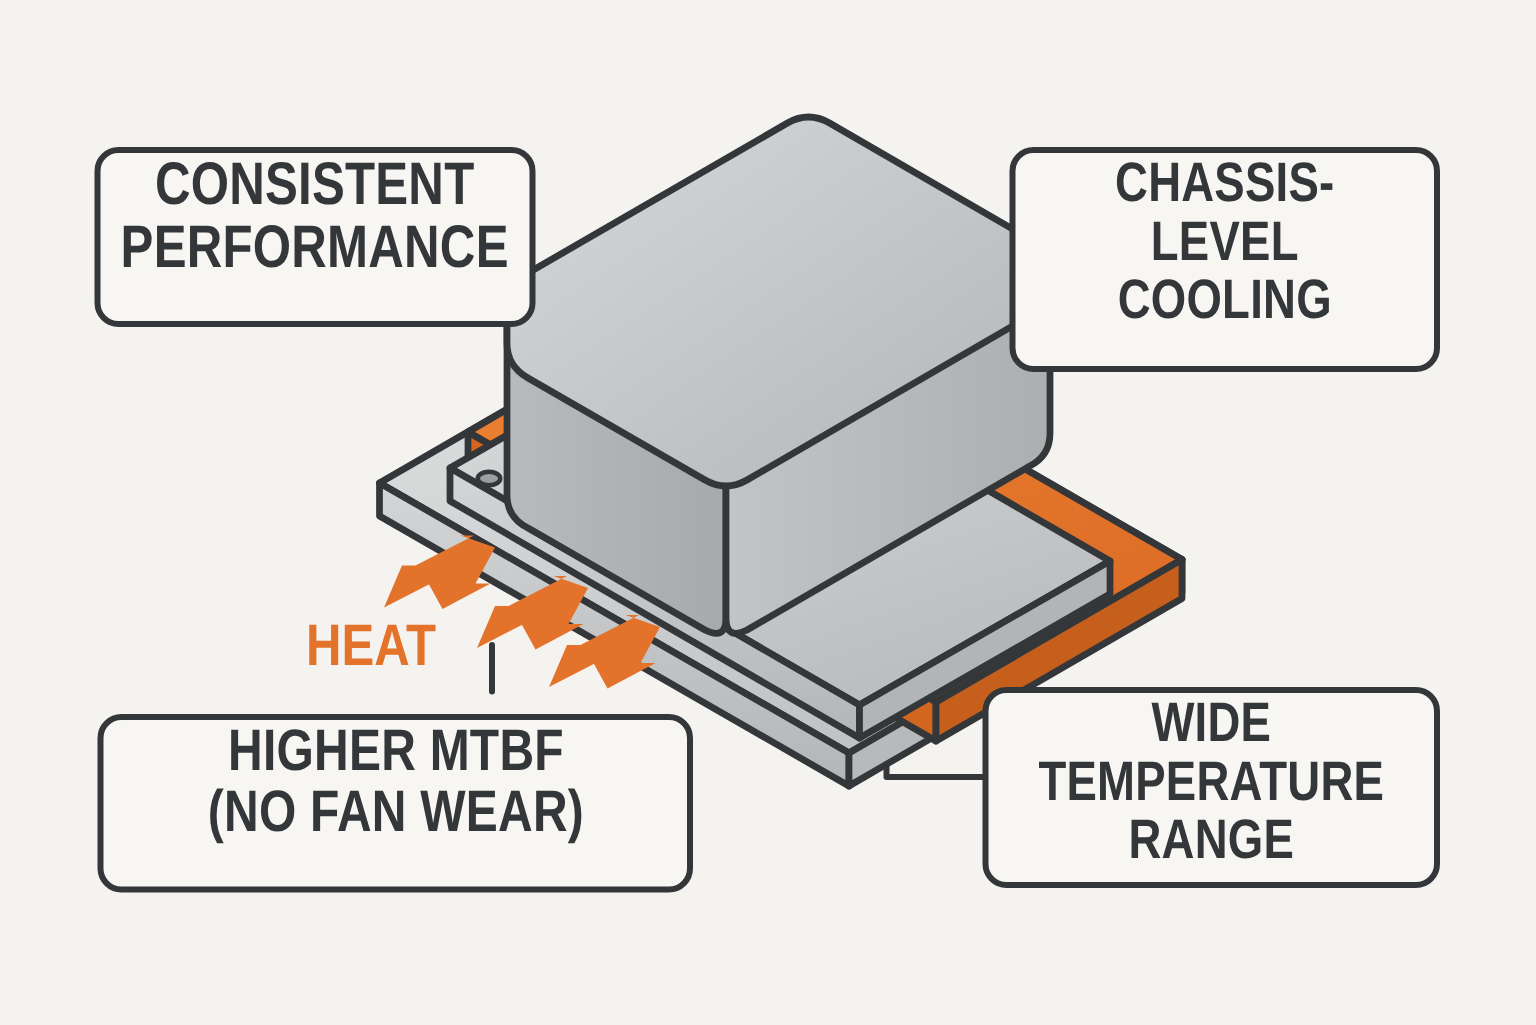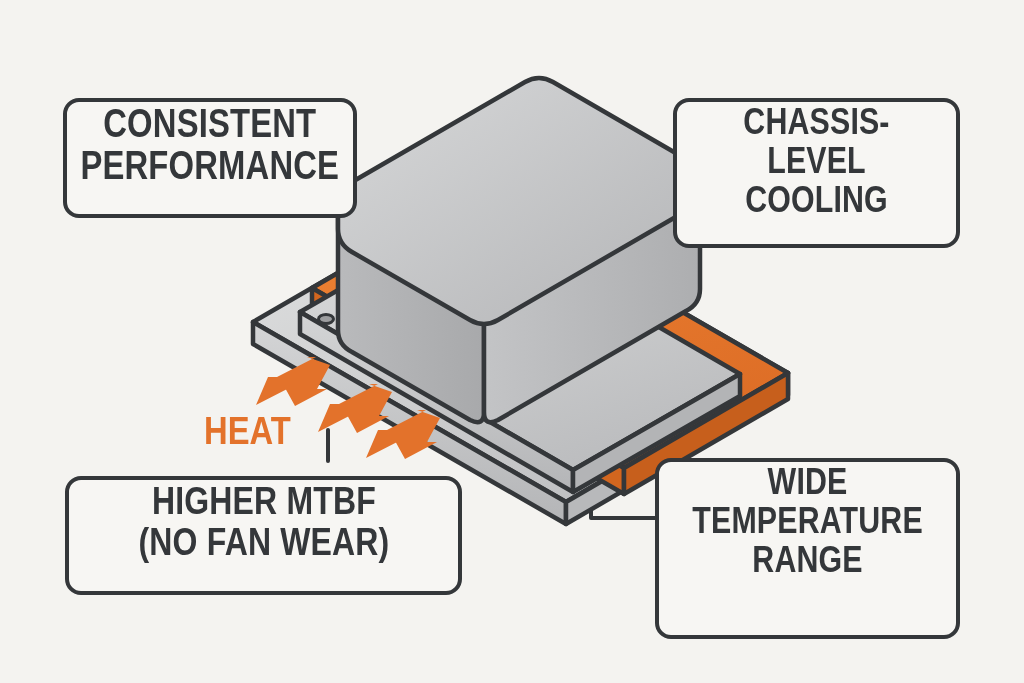--- a/index.html
+++ b/index.html
@@ -34,21 +34,21 @@
     transform:scaleX(.82);
     transform-origin:center center;
     white-space:pre-line;
   }
   #callout-consistent{left:63px;top:98px;width:294px;height:120px;}
   #callout-consistent .txt{font-size:40px;}
   #callout-chassis{left:673px;top:98px;width:287px;height:150px;}
   #callout-chassis .txt{font-size:37px;}
   #callout-mtbf{left:65px;top:461px;width:397px;height:119px;margin-top:15px;}
   #callout-mtbf .txt{font-size:39px;}
-  #callout-wide{left:655px;top:458px;width:305px;height:181px;}
+  #callout-wide{left:655px;top:458px;width:305px;height:134px;}
   #callout-wide .txt{font-size:37px;}
 
   #heat-label{
     position:absolute;left:204px;top:409px;
     color:#e3722b;font-weight:bold;font-size:39px;
     letter-spacing:0px;
     transform:scaleX(.84);transform-origin:left center;
     z-index:6;
   }
 </style>

